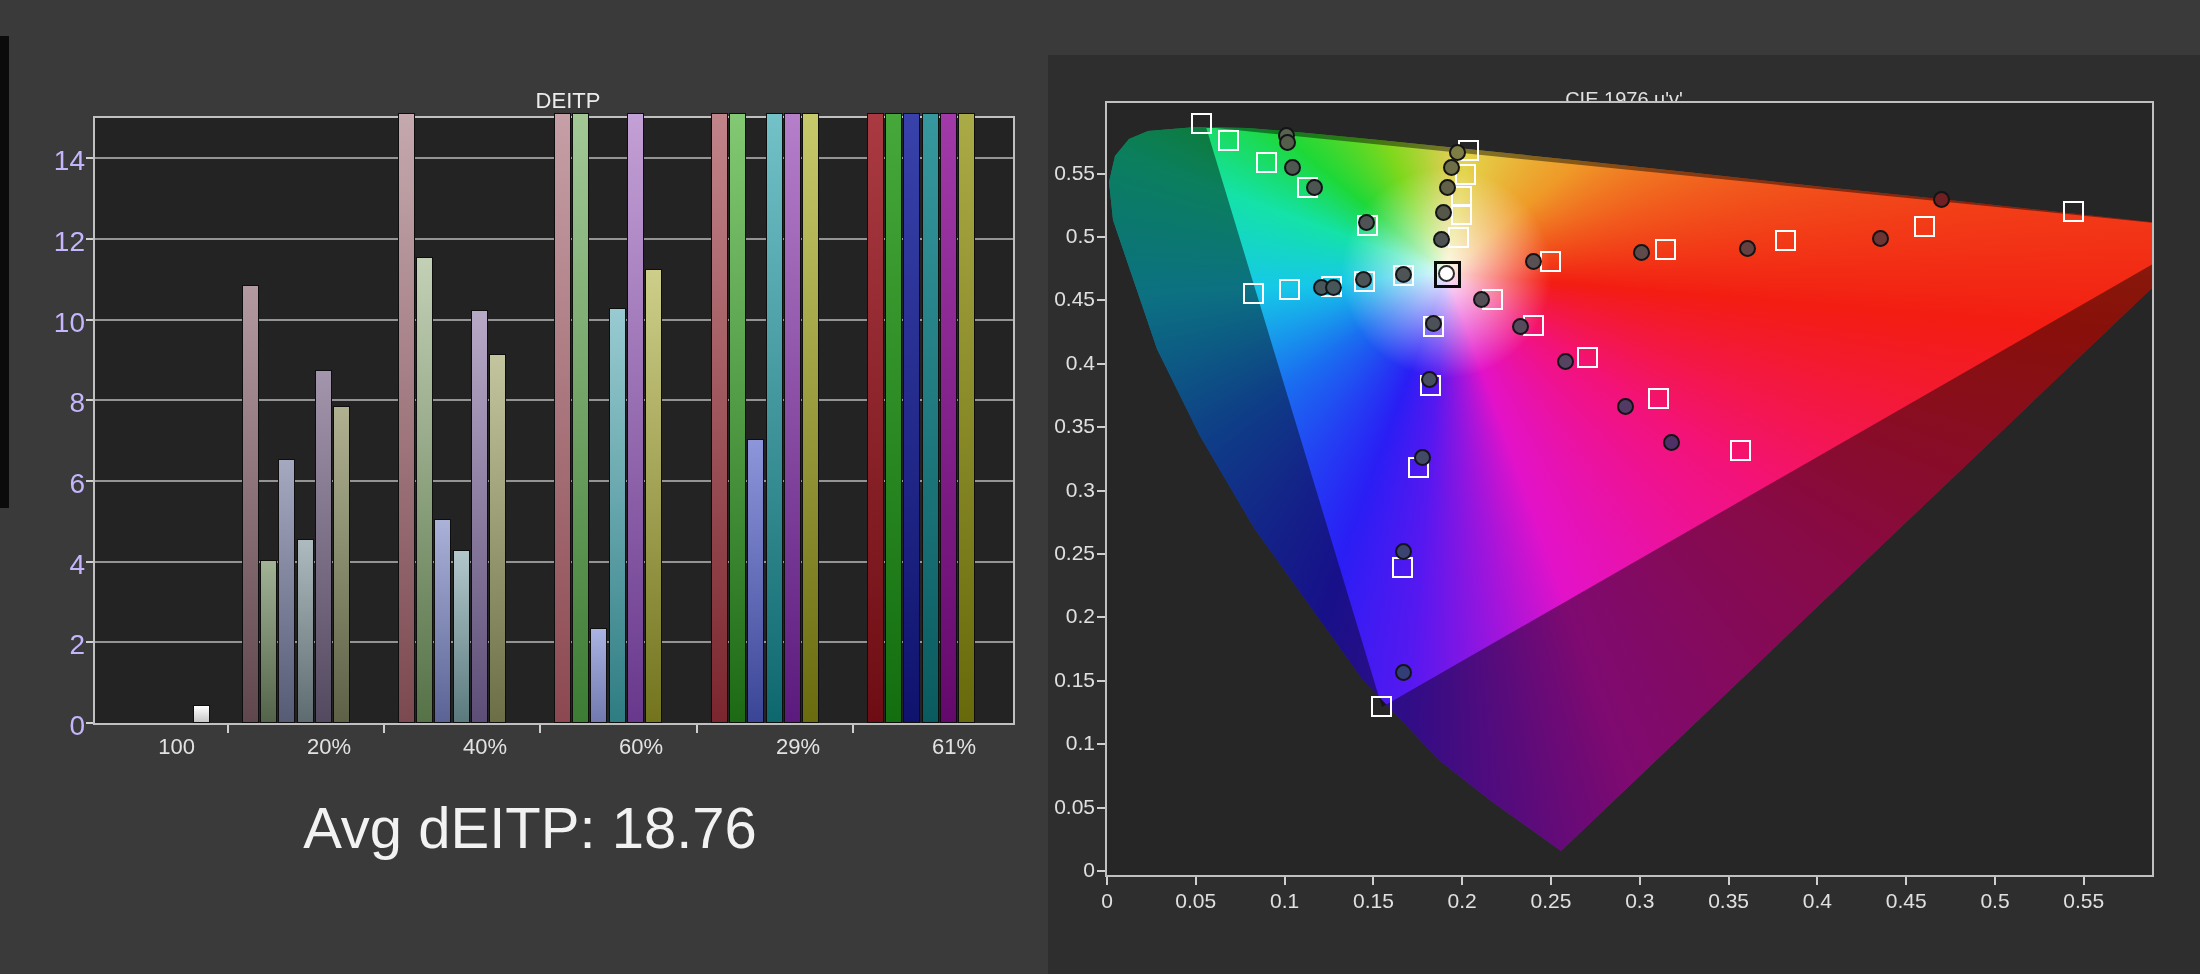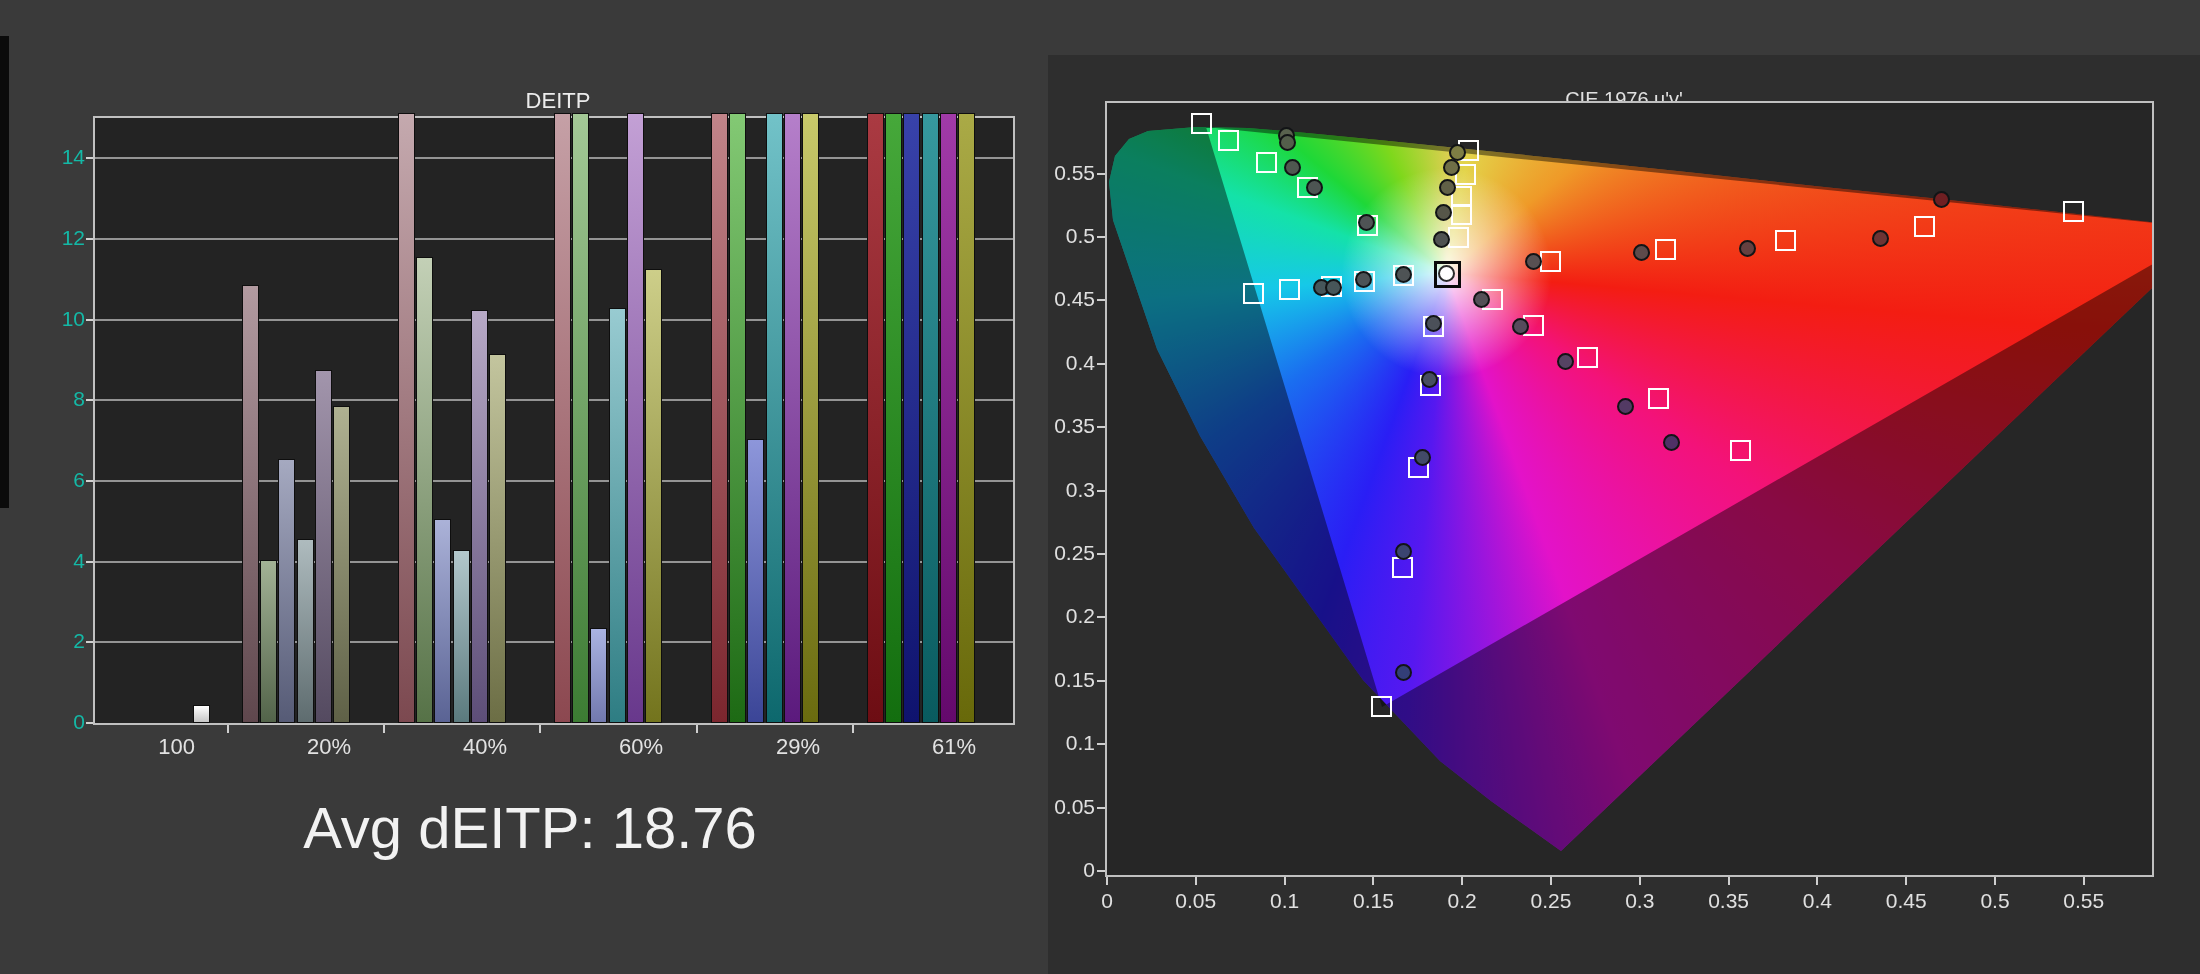--- a/index.html
+++ b/index.html
@@ -1,27 +1,27 @@
 <!DOCTYPE html>
 <html><head>
 <meta charset="utf-8">
 <style>
   html,body{margin:0;padding:0;background:#3a3a3a;}
   body{width:2200px;height:974px;position:relative;overflow:hidden;
        font-family:"Liberation Sans", sans-serif;}
   .abs{position:absolute;}
   
   #left-strip{left:0;top:36px;width:9px;height:472px;background:#0b0b0b;}
-  #deitp-title{left:99px;top:88px;width:918px;text-align:center;
+  #deitp-title{left:109px;top:88px;width:918px;text-align:center;
     color:#ececec;font-size:22px;}
   #deitp-plot{left:95px;top:118px;width:918px;height:605px;background:#232323;
     outline:2px solid #c0c0c0;}
   .gridline{left:0;width:918px;height:2px;background:#949494;}
   .ytick-dash{width:7px;height:2px;background:#cfcfcf;left:-9px;}
-  .ylab{width:46px;text-align:right;color:#14b8a6;font-size:21px;left:-56px;}
+  .ylab{width:46px;text-align:right;color:#c4b5fd;font-size:28px;left:-56px;}
   .xtick-dash{width:2px;height:8px;background:#cfcfcf;top:607px;}
   .xlab{width:90px;text-align:right;color:#e2e2e2;font-size:22px;top:616px;}
   .bar{bottom:0;width:15px;border:1px solid #0e0e0e;}
   #avg-label{left:230px;top:794px;width:600px;text-align:center;
     color:#f2f2f2;font-size:58px;}
   
   #cie-panel{left:1048px;top:55px;width:1152px;height:919px;background:#2e2e2e;}
   #cie-title{left:0;top:33px;width:1152px;text-align:center;color:#e0e0e0;font-size:20px;}
   #cie-plot{left:59px;top:48px;width:1045px;height:772px;background:#262626;
     outline:2px solid #c0c0c0;}

